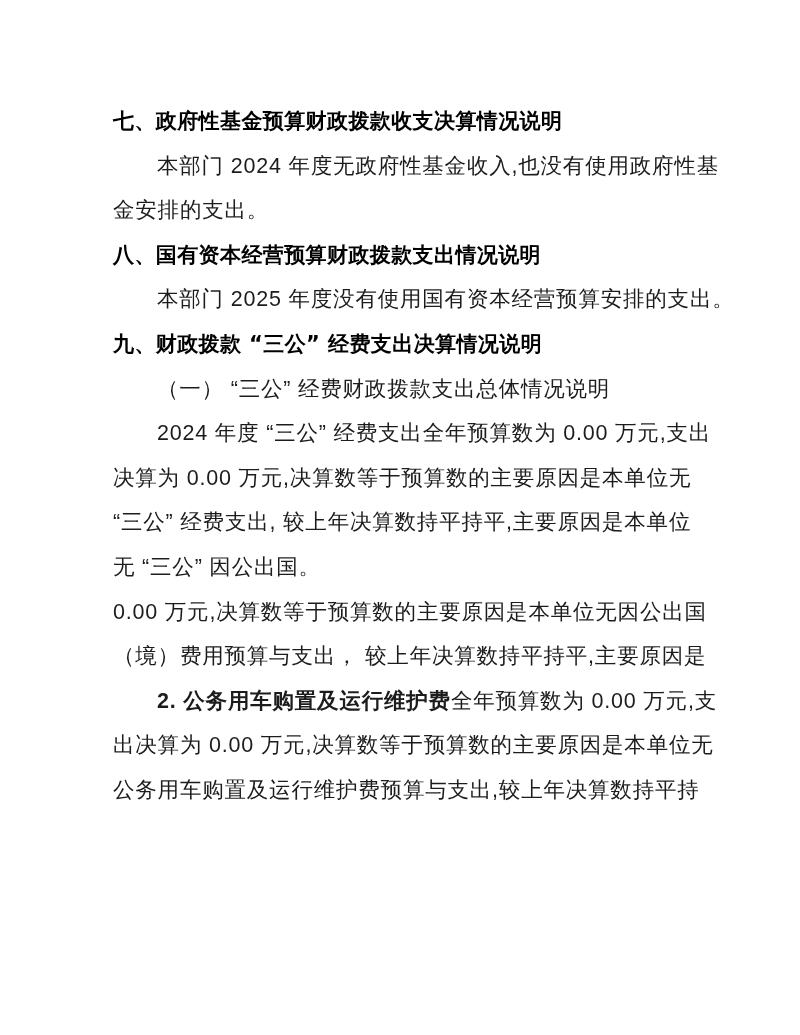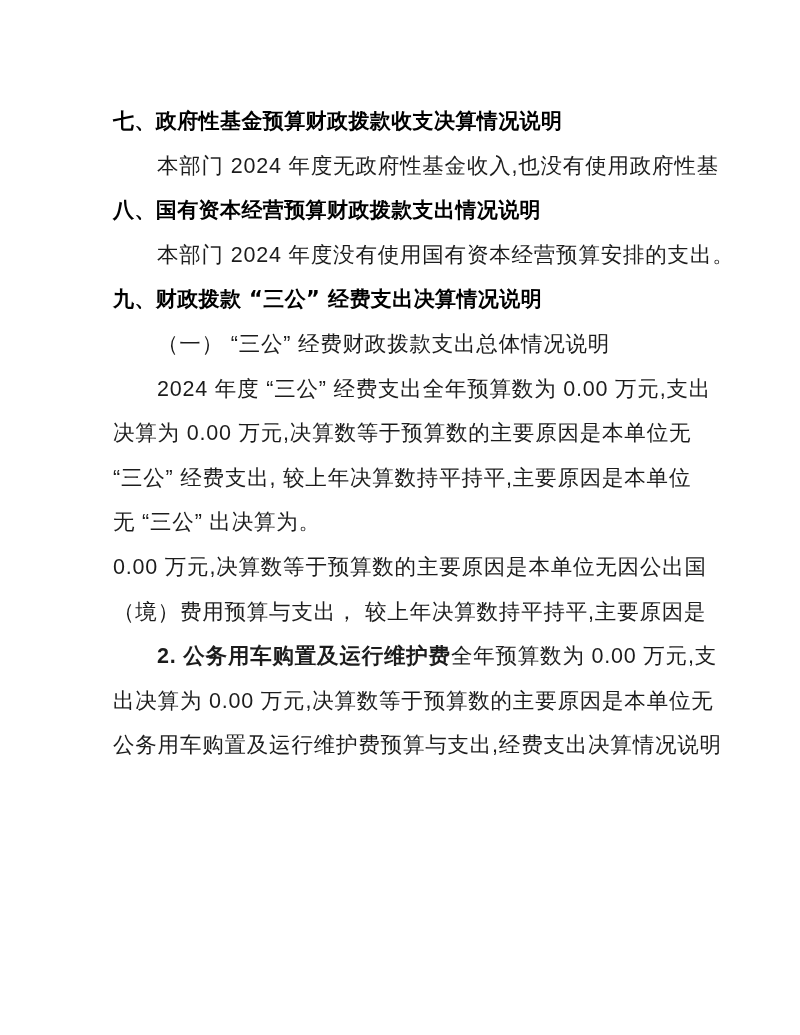--- a/index.html
+++ b/index.html
@@ -45,38 +45,39 @@
 </style>
 </head>
 <body>
 
 <div class="page">
   <div class="doc">
 
     <div class="line h">七、政府性基金预算财政拨款收支决算情况说明</div>
 
     <div class="line i">本部门 2024 年度无政府性基金收入,也没有使用政府性基</div>
+    <div class="line">金安排的支出。</div>
 
     <div class="line h">八、国有资本经营预算财政拨款支出情况说明</div>
 
-    <div class="line i">本部门 2024 年度没有使用国有资本经营预算安排的支出。</div>
+    <div class="line i">本部门 2025 年度没有使用国有资本经营预算安排的支出。</div>
 
     <div class="line h">九、财政拨款 “三公” 经费支出决算情况说明</div>
 
     <div class="line i">（一） “三公” 经费财政拨款支出总体情况说明</div>
 
     <div class="line i">2024 年度 “三公” 经费支出全年预算数为 0.00 万元,支出</div>
     <div class="line">决算为 0.00 万元,决算数等于预算数的主要原因是本单位无</div>
     <div class="line">“三公” 经费支出, 较上年决算数持平持平,主要原因是本单位</div>
-    <div class="line">无 “三公” 出决算为。</div>
+    <div class="line">无 “三公” 因公出国。</div>
 
 
     <div class="line">0.00 万元,决算数等于预算数的主要原因是本单位无因公出国</div>
     <div class="line">（境）费用预算与支出， 较上年决算数持平持平,主要原因是</div>
 
     <div class="line i">
       <span class="bold">2. 公务用车购置及运行维护费</span><span>全年预算数为 0.00 万元,支</span>
     </div>
     <div class="line">出决算为 0.00 万元,决算数等于预算数的主要原因是本单位无</div>
-    <div class="line">公务用车购置及运行维护费预算与支出,经费支出决算情况说明</div>
+    <div class="line">公务用车购置及运行维护费预算与支出,较上年决算数持平持</div>
 
   </div>
 </div>
 
 </body></html>

